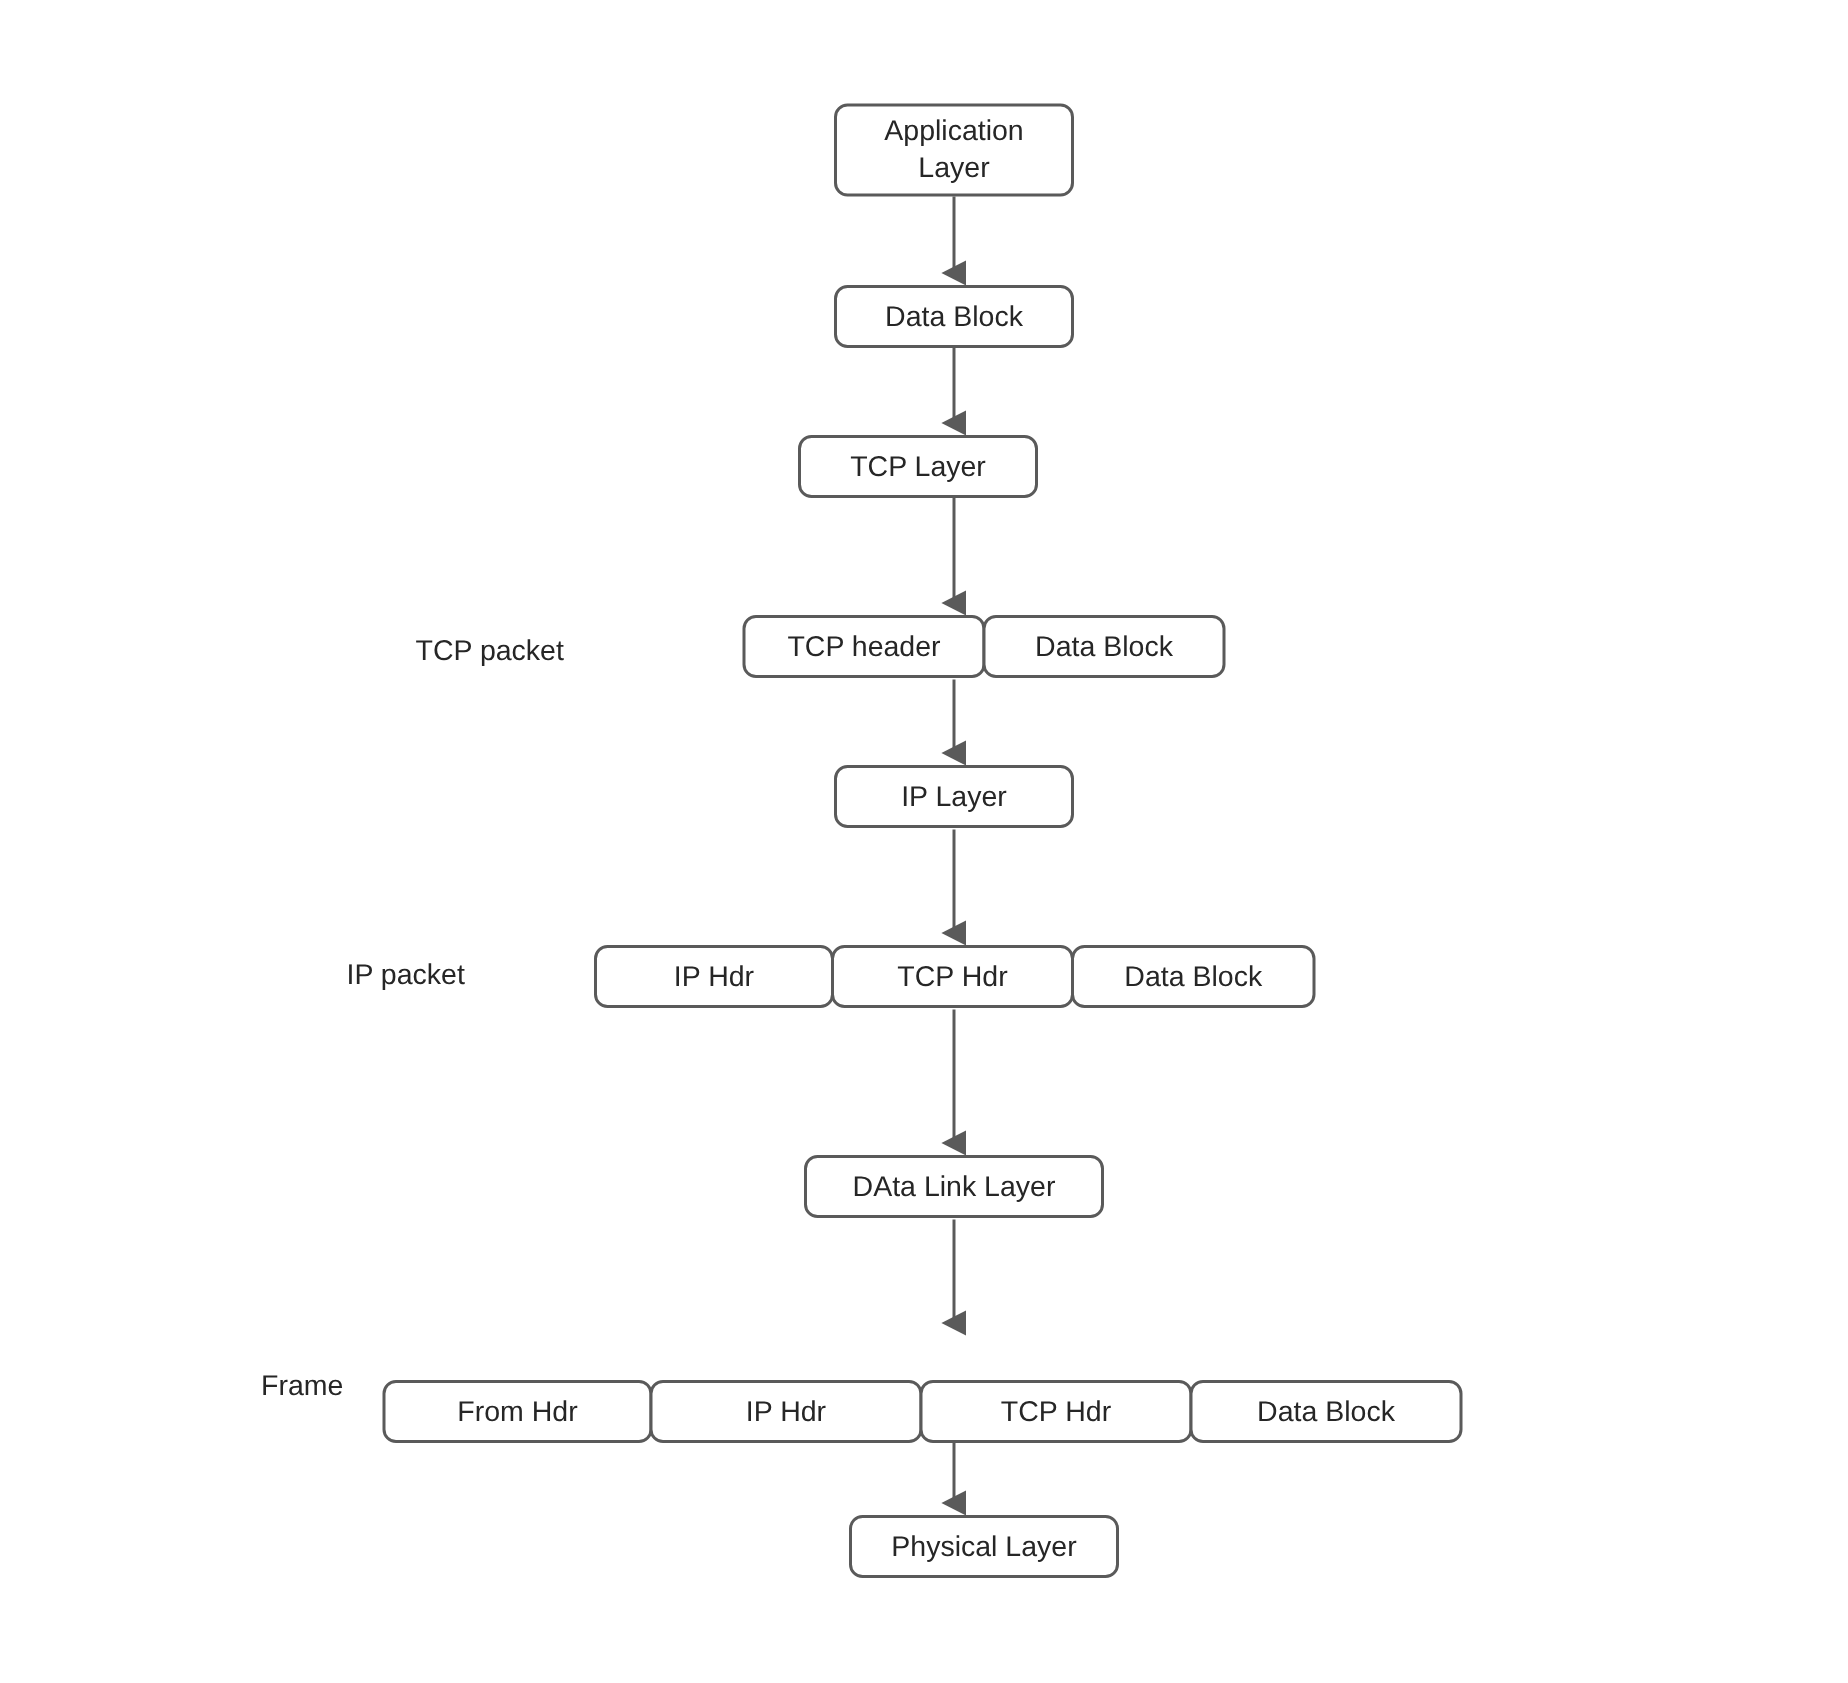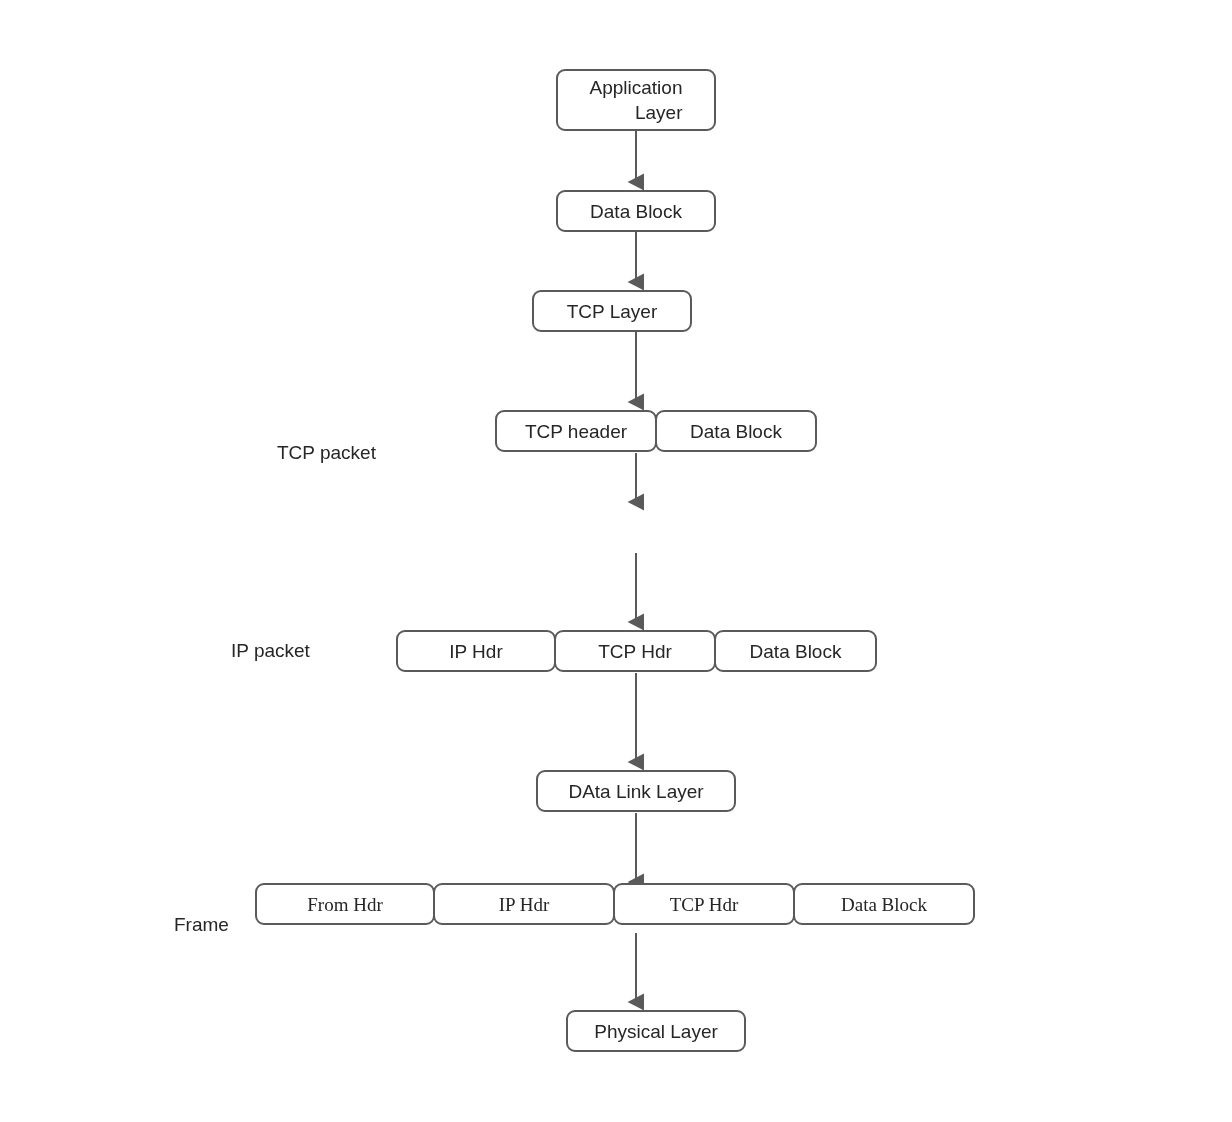--- a/index.html
+++ b/index.html
@@ -22,21 +22,21 @@
     box-sizing: border-box;
     border: 2px solid #5a5a5a;
     border-radius: 9px;
     background: #ffffff;
     color: #262626;
     font-size: 19px;
     line-height: 25px;
     display: flex;
     align-items: center;
     justify-content: center;
-    text-align: right;
+    text-align: center;
     z-index: 3;
     white-space: pre-line;
   }
   .seg-row {
     position: absolute;
     display: flex;
     z-index: 3;
     align-items: flex-end;
   }
   .seg {
@@ -98,38 +98,39 @@
     </svg>
   </div>
 
   <div class="node" style="left:556px; top:69px; width:160px; height:62px;">Application
 Layer</div>
 
   <div class="node" style="left:556px; top:190px; width:160px; height:42px;">Data Block</div>
 
   <div class="node" style="left:532px; top:290px; width:160px; height:42px;">TCP Layer</div>
 
-  <div class="row-label" style="left:277px; top:440px;">TCP packet</div>
+  <div class="row-label" style="left:277px; top:422px;">TCP packet</div>
   <div class="seg-row" style="left:495px; top:410px;">
     <div class="seg" style="width:162px;">TCP header</div>
     <div class="seg" style="width:162px;">Data Block</div>
   </div>
 
+  <div class="node" style="left:556px; top:510px; width:160px; height:42px;">IP Layer</div>
 
   <div class="row-label" style="left:231px; top:638px;">IP packet</div>
   <div class="seg-row" style="left:396px; top:630px;">
     <div class="seg" style="width:160px;">IP Hdr</div>
     <div class="seg" style="width:162px;">TCP Hdr</div>
     <div class="seg" style="width:163px;">Data Block</div>
   </div>
 
   <div class="node" style="left:536px; top:770px; width:200px; height:42px;">DAta Link Layer</div>
 
   <div class="row-label" style="left:174px; top:898px;margin-top:14px;">Frame</div>
-  <div class="seg-row" style="left:255px; top:883px;font-family:Liberation Serif, serif;">
+  <div class="seg-row" style="left:255px; top:920px;">
     <div class="seg" style="width:180px;">From Hdr</div>
     <div class="seg" style="width:182px;">IP Hdr</div>
     <div class="seg" style="width:182px;">TCP Hdr</div>
     <div class="seg" style="width:182px;">Data Block</div>
   </div>
 
   <div class="node" style="left:566px; top:1010px; width:180px; height:42px;">Physical Layer</div>
 
 </div>
 

